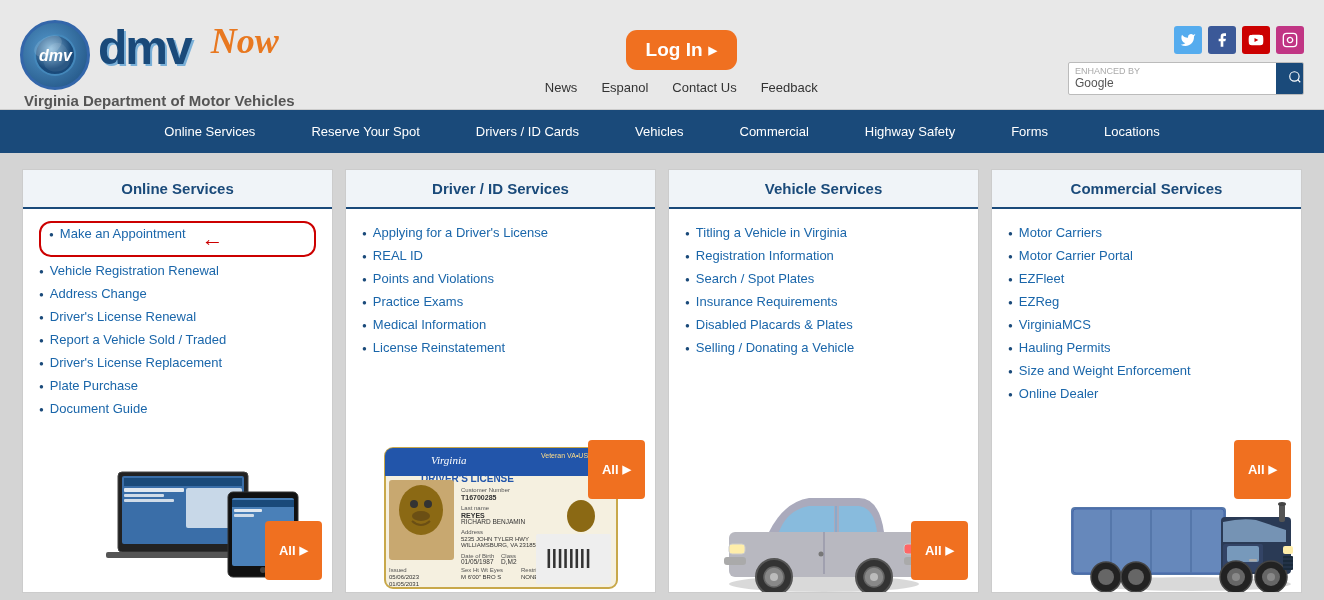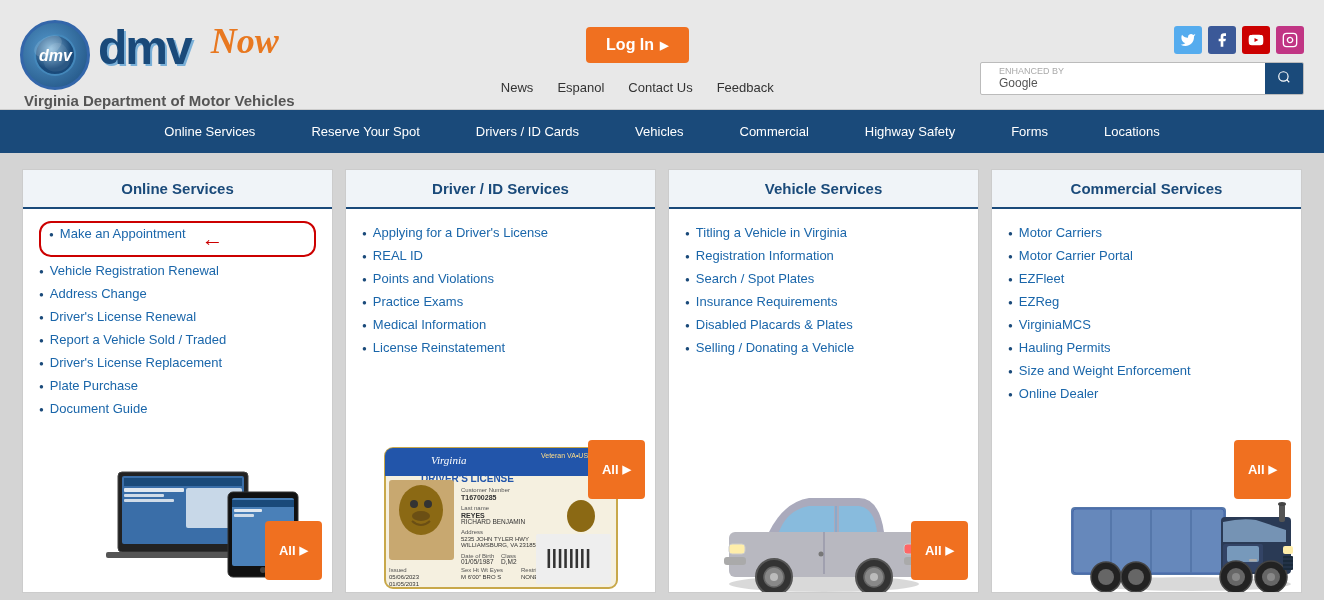--- a/index.html
+++ b/index.html
@@ -73,37 +73,37 @@
       display: flex;
       flex-direction: column;
       align-items: center;
       padding-bottom: 14px;
     }
     .login-btn {
       background: #f07020;
       color: white;
       border: none;
       padding: 9px 20px;
-      font-size: 16px;
+      font-size: 19px;
       font-weight: bold;
-      border-radius: 4px;
+      border-radius: 11px;
       cursor: pointer;
       display: flex;
       align-items: center;
       gap: 6px;
     }
     .login-btn::after {
       content: '▶';
       font-size: 11px;
     }
 
     .header-nav-links {
       display: flex;
       gap: 24px;
-      margin-top: 17px;
+      margin-top: 10px;
       font-size: 13px;
     }
     .header-nav-links a {
       color: #333;
       text-decoration: none;
     }
 
     .header-right {
       display: flex;
       flex-direction: column;
@@ -132,22 +132,21 @@
     .social-icon.youtube { background: #cc0000; }
     .social-icon.instagram { background: #c13584; }
 
     .search-bar {
       display: flex;
       align-items: center;
       border: 1px solid #bbb;
       background: white;
       border-radius: 2px;
       overflow: hidden;
-      width: 324px;
-      padding-left: 12px;
+      width: 236px;
     }
     .search-bar .enhanced-label {
       font-size: 10px;
       color: #999;
       padding: 0 6px;
       white-space: nowrap;
     }
     .search-bar input {
       flex: 1;
       border: none;

